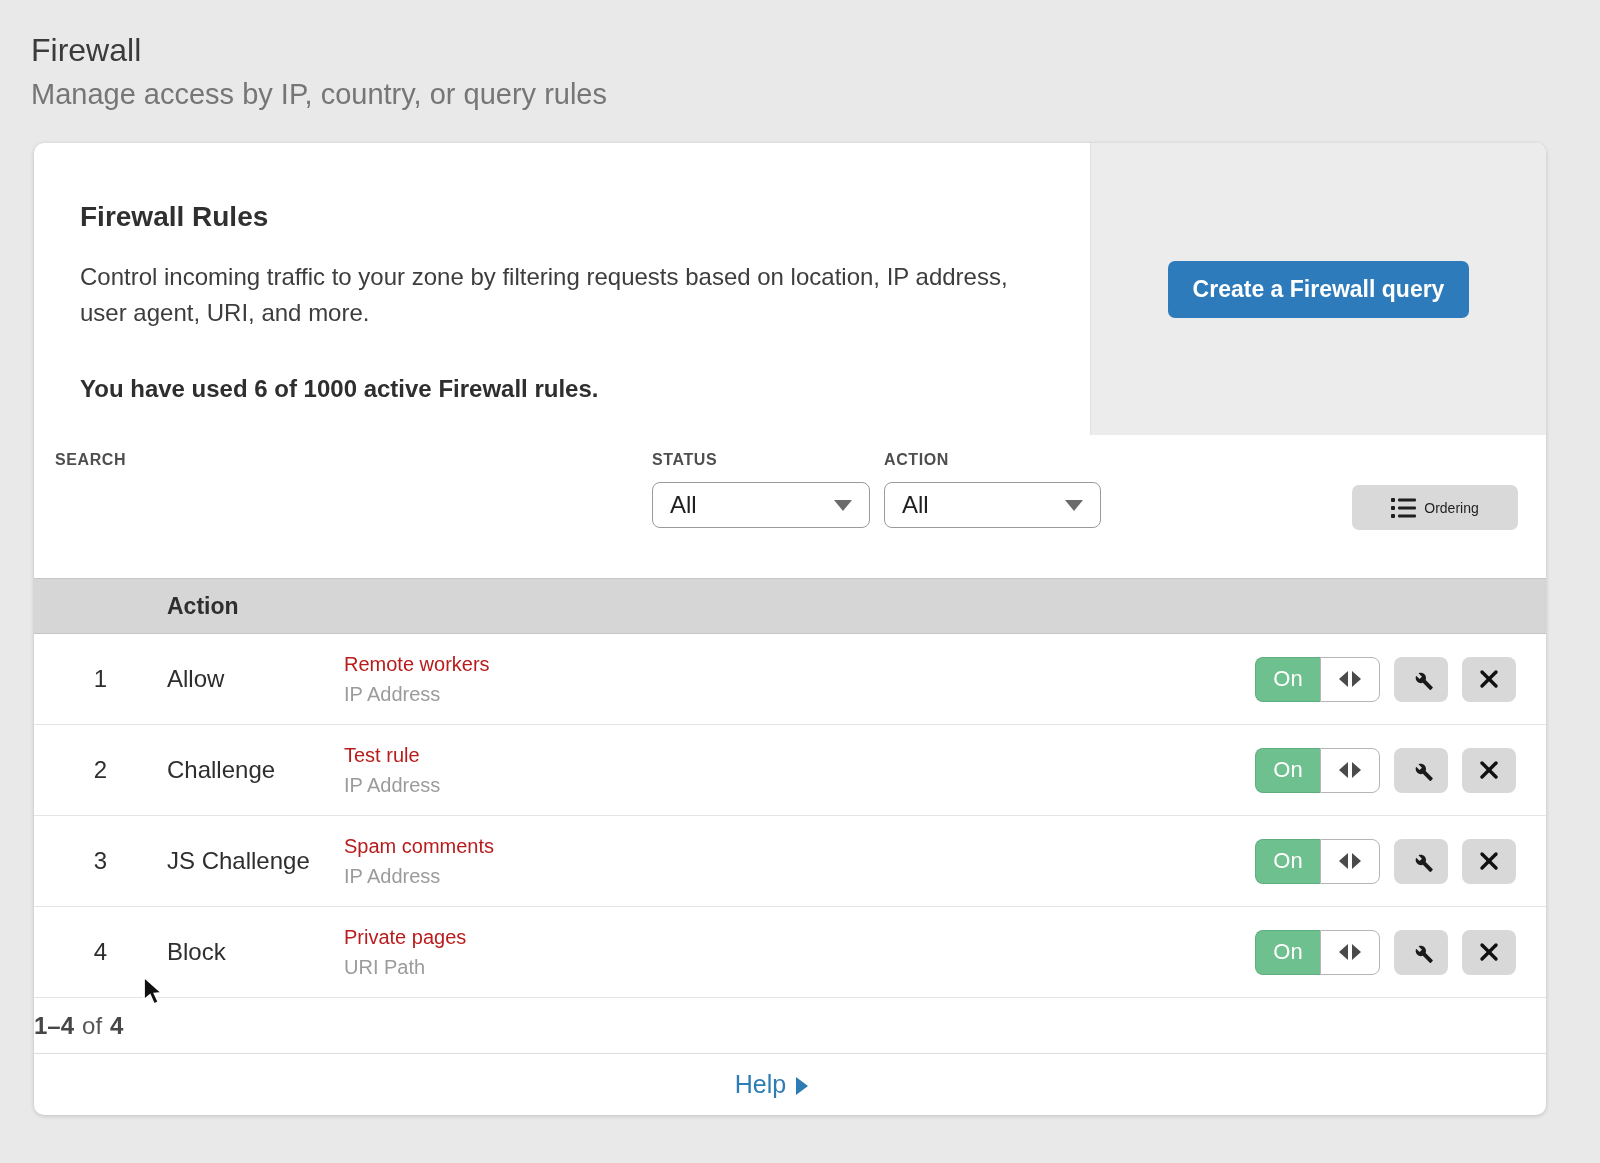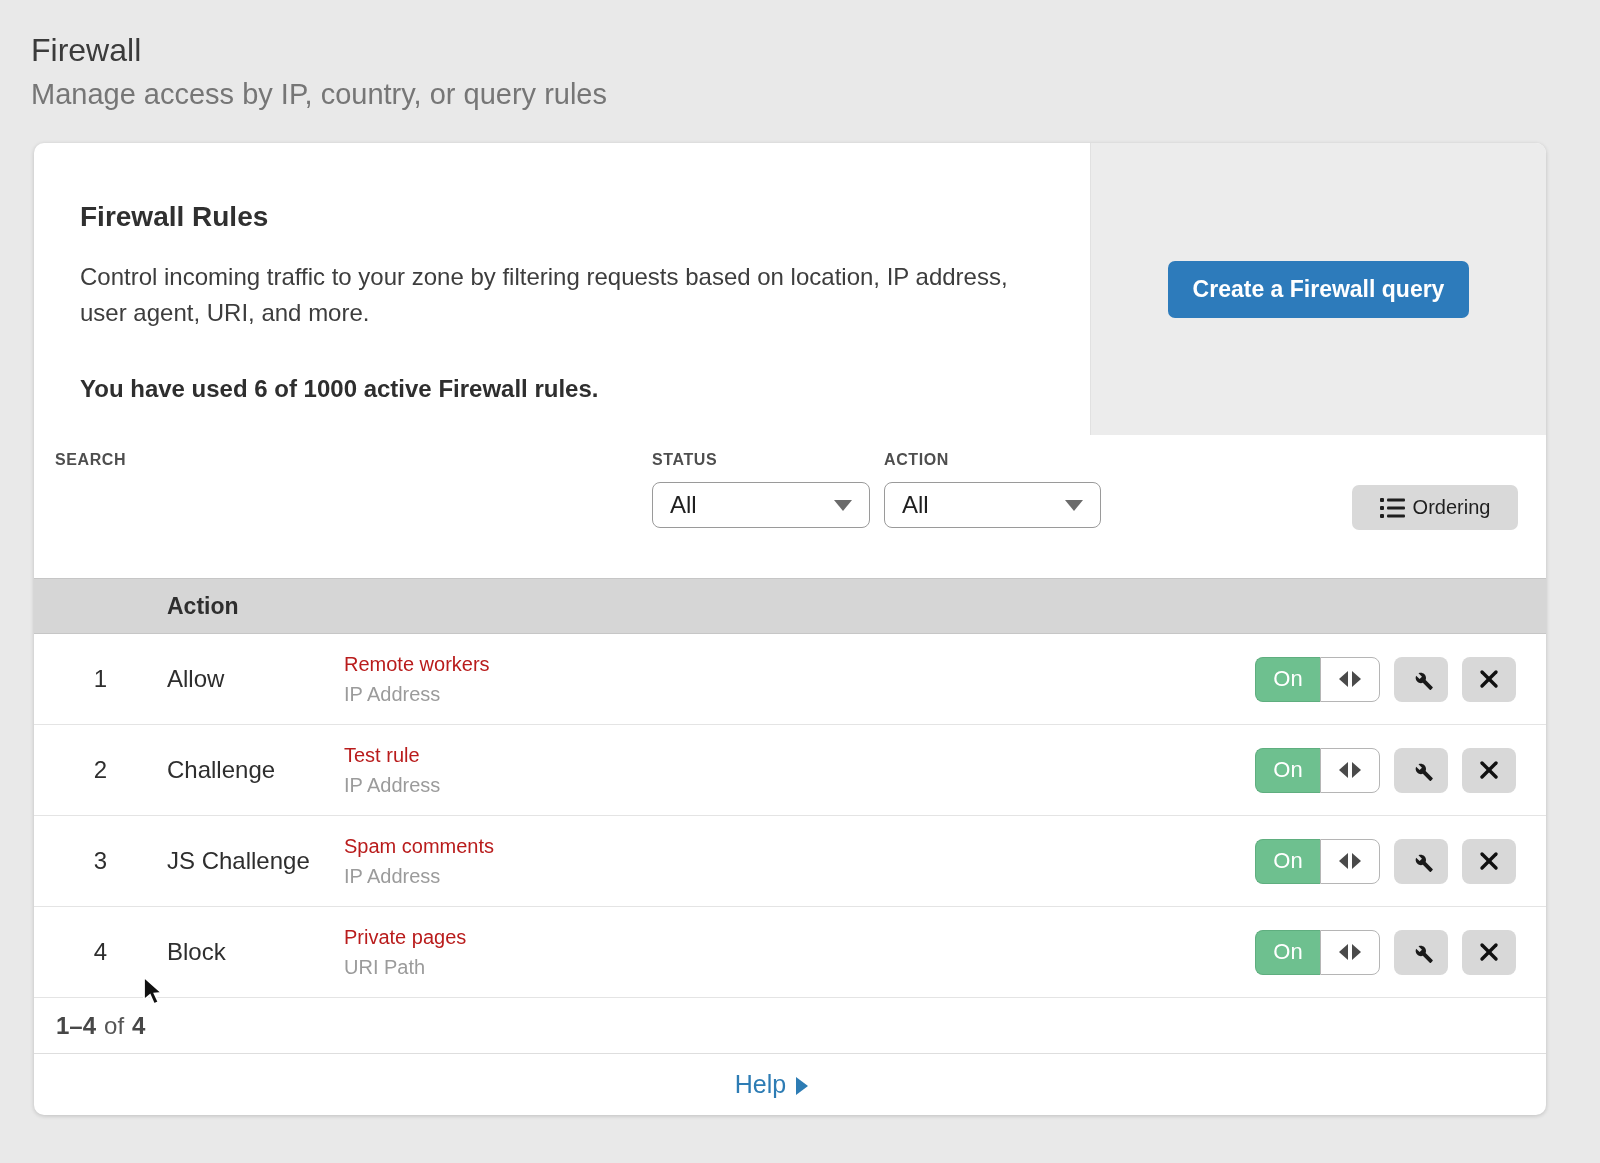--- a/index.html
+++ b/index.html
@@ -72,21 +72,21 @@
   .sel-status { width:218px; }
   .sel-action { width:217px; }
   .caret-down {
     width:0; height:0; border-left:9px solid transparent;
     border-right:9px solid transparent; border-top:11px solid #6b6b6b;
   }
   .ordering-btn {
     position:absolute; right:28px; top:50px;
     width:166px; height:45px; background:#d9d9d9; border:none; border-radius:7px;
     display:flex; align-items:center; justify-content:center; gap:8px;
-    font-family:inherit; font-size:20px; color:#1f1f1f; cursor:pointer;
+    font-family:inherit; font-size:14px; color:#1f1f1f; cursor:pointer;
   }
   
   .table-head {
     height:56px; flex:none; background:#d6d6d6;
     border-top:1px solid #c6c6c6; border-bottom:1px solid #c6c6c6;
     display:grid; grid-template-columns:133px 177px 1fr auto; align-items:center;
     font-size:23px; font-weight:700; color:#2e2e2e;
   }
   .rule-row {
     height:91px; flex:none; border-bottom:1px solid #e4e4e4;
@@ -119,21 +119,21 @@
     width:0; height:0; border-top:8px solid transparent;
     border-bottom:8px solid transparent; border-left:9px solid #4a4a4a;
   }
   .icon-btn {
     width:54px; height:45px; background:#d8d8d8; border:none; border-radius:8px;
     display:flex; align-items:center; justify-content:center; cursor:pointer; padding:0;
   }
   
   .pagination {
     height:56px; flex:none; display:flex; align-items:center;
-    padding-left:22px; font-size:24px; color:#555;
+    font-size:24px; color:#555;
     border-bottom:1px solid #dedede;
   }
   .pagination b { color:#474747; }
   .pag-of { margin:0 8px; font-weight:400; }
   .card-footer {
     flex:1; display:flex; align-items:center; justify-content:center;
     padding-right:37px;
   }
   .help-link {
     color:var(--help-blue,#2d7cb4); font-size:25px; text-decoration:none;

